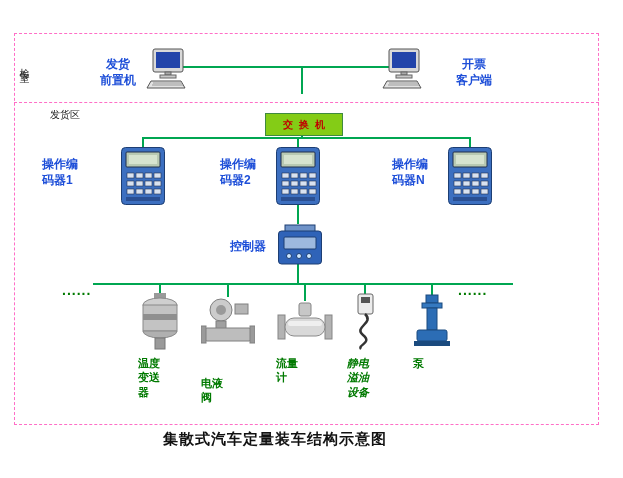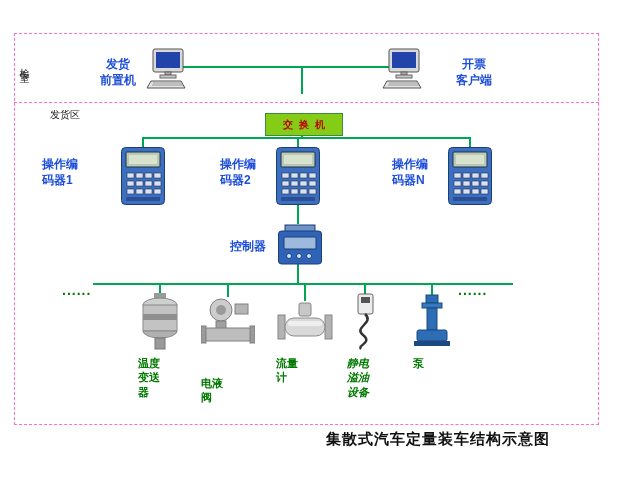--- a/index.html
+++ b/index.html
@@ -34,21 +34,21 @@
     display:flex;align-items:center;justify-content:center;
     color:#c00000;font-weight:bold;font-size:10px;
     letter-spacing:6px;text-indent:6px;box-sizing:border-box;margin-top:20px;
   }
   .dev{position:absolute;}
   .ellipsis{
     position:absolute;color:#007a00;font-weight:bold;font-size:14px;
     letter-spacing:1px;
   }
   .caption{
-    position:absolute;left:0;top:430px;width:550px;text-align:right;
+    position:absolute;left:0;top:430px;width:550px;text-align:center;
     color:#111;font-weight:bold;font-size:15px;letter-spacing:1px;
   }
 </style>
 </head>
 <body>
 
 <div class="canvas">
 
   <div class="dashed-border"></div>
   <div class="dashed-divider"></div>

